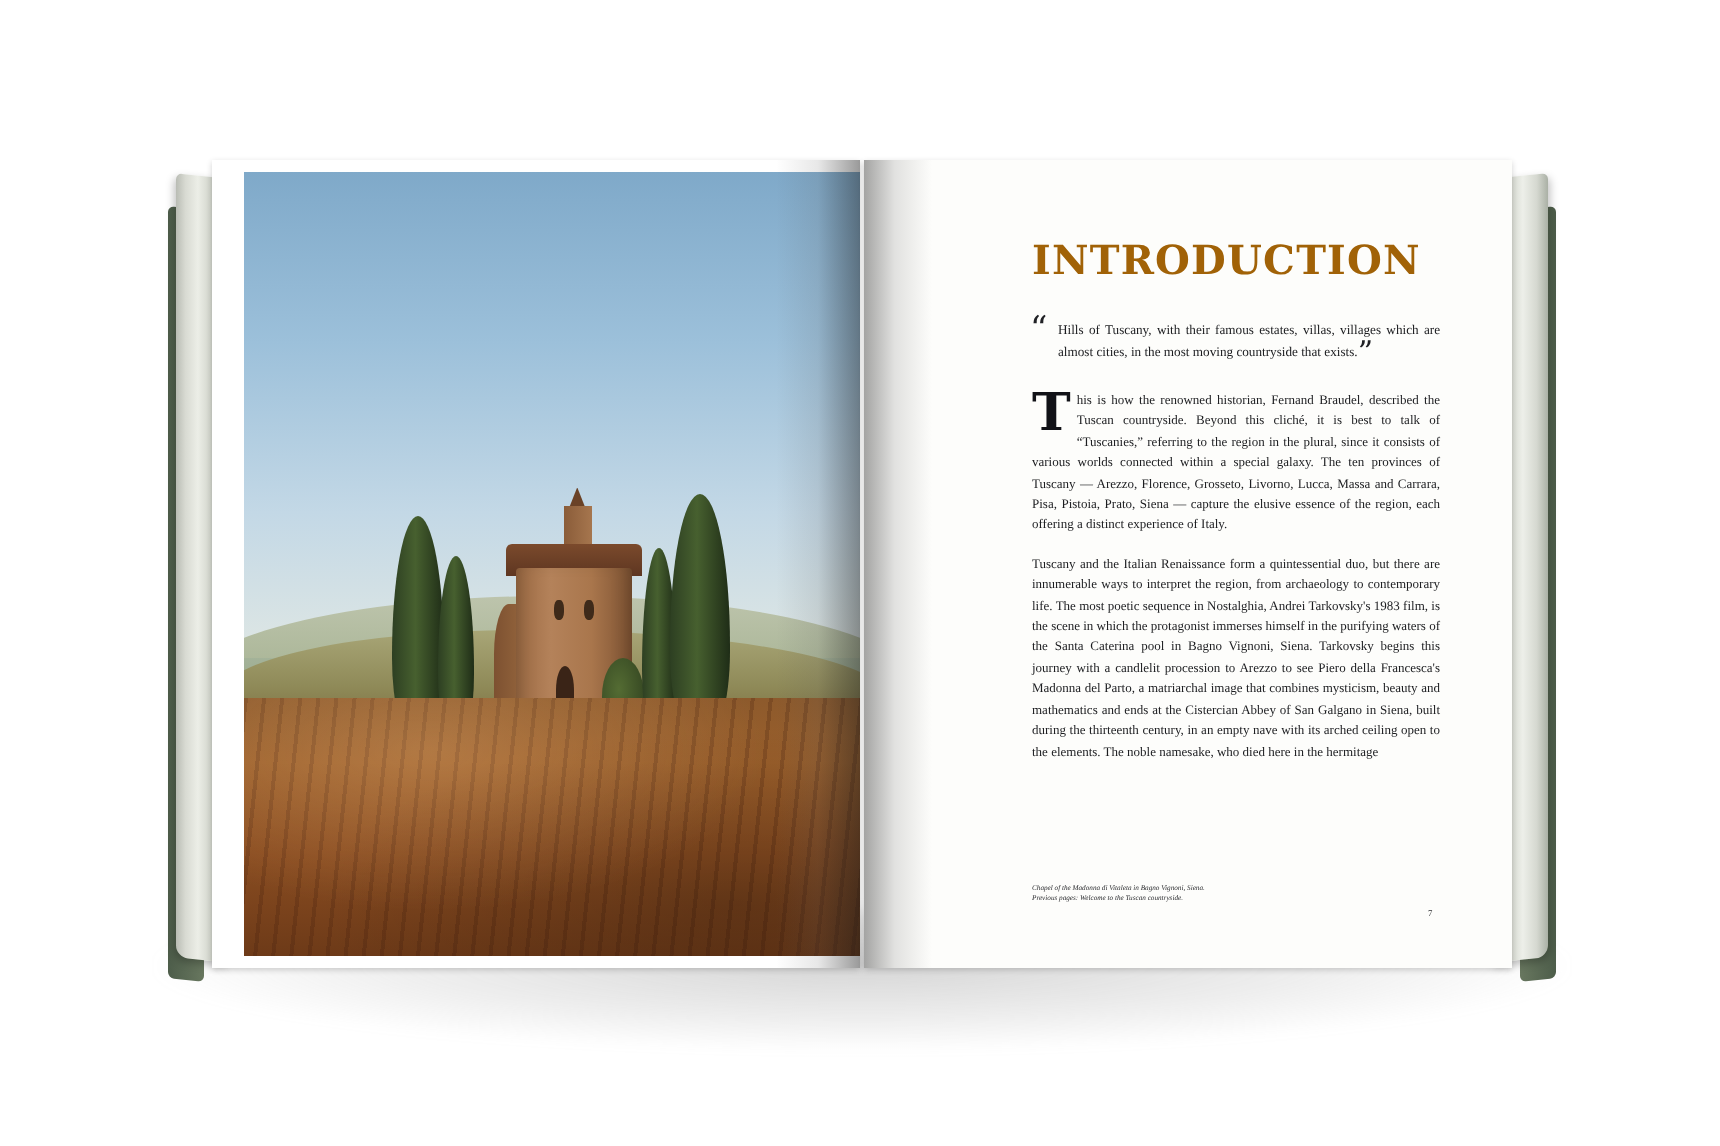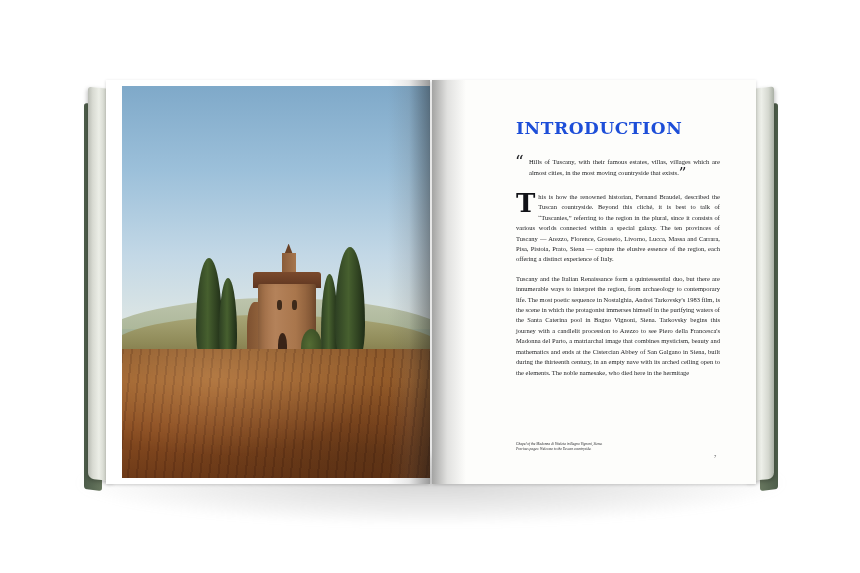--- a/index.html
+++ b/index.html
@@ -232,23 +232,23 @@
   .text-col {
     position: absolute;
     left: 84px;
     top: 38px;
     width: 204px;
   }
 
   .chapter-title {
     font-family: "DejaVu Serif", serif;
     font-weight: bold;
-    font-size: 17px;
+    font-size: 20px;
     letter-spacing: 0.6px;
-    color: #1d4ed8;
+    color: #a16207;
     margin: 0 0 18px 0;
   }
 
   .pull-quote {
     position: relative;
     font-family: "Liberation Serif", serif;
     font-size: 6.6px;
     line-height: 11px;
     color: #1b1c1f;
     margin: 0 0 14px 0;

